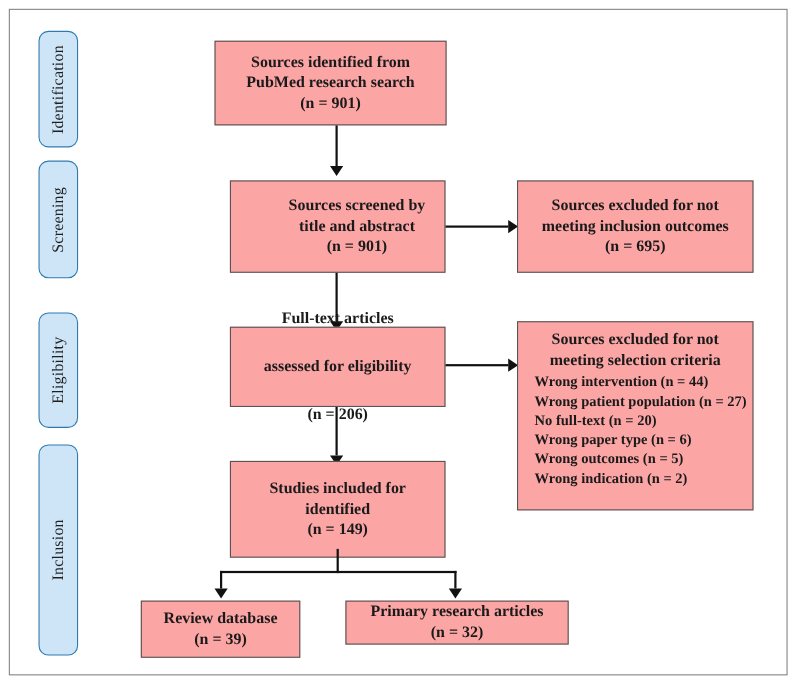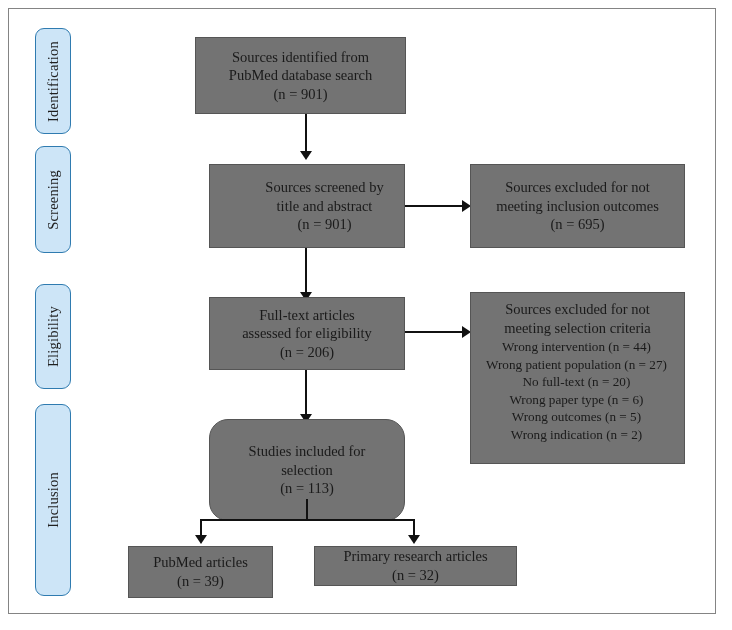--- a/index.html
+++ b/index.html
@@ -47,45 +47,46 @@
     font-size: 14.5px;
     letter-spacing: 0.2px;
     color: #1f1f1f;
     white-space: nowrap;
   }
 
   
   .box {
     position: absolute;
     box-sizing: border-box;
-    background: #737373;
+    background: #fca5a5;
     border: 1.4px solid #555555;
     display: flex;
     flex-direction: column;
     align-items: center;
     justify-content: center;
     text-align: center;
     font-size: 14.5px;
     line-height: 1.28;
     padding: 2px 5px;
+    font-weight: bold;
   }
   .box .ln { display: block; white-space: nowrap; }
 
   .box.detail {
     justify-content: flex-start;
     padding-top: 7px;
   }
   .detail-head {
     text-align: center;
     width: 100%;
   }
   .detail-list {
     margin-top: 1px;
     align-self: flex-start;
-    text-align: center;
+    text-align: left;
     padding-left: 10px;
     font-size: 13.2px;
     line-height: 1.33;
   }
   .detail-list .ln { white-space: nowrap; }
 
   
   .vline {
     position: absolute;
     width: 2px;
@@ -130,21 +131,21 @@
     <div class="phase" style="left:26px; top:275px; width:36px; height:105px;">
       <span class="phase-label">Eligibility</span>
     </div>
 
     <div class="phase" style="left:26px; top:395px; width:36px; height:192px;">
       <span class="phase-label">Inclusion</span>
     </div>
 
     <div class="box" style="left:186px; top:28px; width:211px; height:77px;">
       <span class="ln">Sources identified from</span>
-      <span class="ln">PubMed database search</span>
+      <span class="ln">PubMed research search</span>
       <span class="ln">(n = 901)</span>
     </div>
 
     <div class="vline" style="left:296px; top:105px; height:37px;"></div>
     <div class="arrow-down" style="left:291px; top:142px;"></div>
 
     <div class="box" style="left:200px; top:155px; width:196px; height:84px;padding-left:40px;">
       <span class="ln">Sources screened by</span>
       <span class="ln">title and abstract</span>
       <span class="ln">(n = 901)</span>
@@ -155,21 +156,21 @@
 
     <div class="box" style="left:461px; top:155px; width:215px; height:84px;">
       <span class="ln">Sources excluded for not</span>
       <span class="ln">meeting inclusion outcomes</span>
       <span class="ln">(n = 695)</span>
     </div>
 
     <div class="vline" style="left:296px; top:239px; height:44px;"></div>
     <div class="arrow-down" style="left:291px; top:283px;"></div>
 
-    <div class="box" style="left:200px; top:288px; width:196px; height:73px;">
+    <div class="box" style="left:200px; top:288px; width:196px; height:73px;gap:25px;">
       <span class="ln">Full-text articles</span>
       <span class="ln">assessed for eligibility</span>
       <span class="ln">(n = 206)</span>
     </div>
 
     <div class="hline" style="left:396px; top:322px; width:57px;"></div>
     <div class="arrow-right" style="left:453px; top:317px;"></div>
 
     <div class="box detail" style="left:461px; top:283px; width:215px; height:172px;">
       <div class="detail-head">
@@ -182,35 +183,35 @@
         <span class="ln">No full-text (n = 20)</span>
         <span class="ln">Wrong paper type (n = 6)</span>
         <span class="ln">Wrong outcomes (n = 5)</span>
         <span class="ln">Wrong indication (n = 2)</span>
       </div>
     </div>
 
     <div class="vline" style="left:296px; top:361px; height:44px;"></div>
     <div class="arrow-down" style="left:291px; top:405px;"></div>
 
-    <div class="box" style="left:200px; top:410px; width:196px; height:102px;border-radius:19px;">
+    <div class="box" style="left:200px; top:410px; width:196px; height:88px;">
       <span class="ln">Studies included for</span>
-      <span class="ln">selection</span>
-      <span class="ln">(n = 113)</span>
+      <span class="ln">identified</span>
+      <span class="ln">(n = 149)</span>
     </div>
 
     <div class="vline" style="left:297px; top:490px; height:22px;"></div>
     <div class="hline" style="left:191px; top:510px; width:215px;"></div>
     <div class="vline" style="left:191px; top:510px; height:16px;"></div>
     <div class="arrow-down" style="left:186px; top:526px;"></div>
     <div class="vline" style="left:404px; top:510px; height:16px;"></div>
     <div class="arrow-down" style="left:399px; top:526px;"></div>
 
     <div class="box" style="left:119px; top:537px; width:145px; height:52px;">
-      <span class="ln">PubMed articles</span>
+      <span class="ln">Review database</span>
       <span class="ln">(n = 39)</span>
     </div>
 
     <div class="box" style="left:305px; top:537px; width:203px; height:40px;">
       <span class="ln">Primary research articles</span>
       <span class="ln">(n = 32)</span>
     </div>
 
   </div>
 </div>

